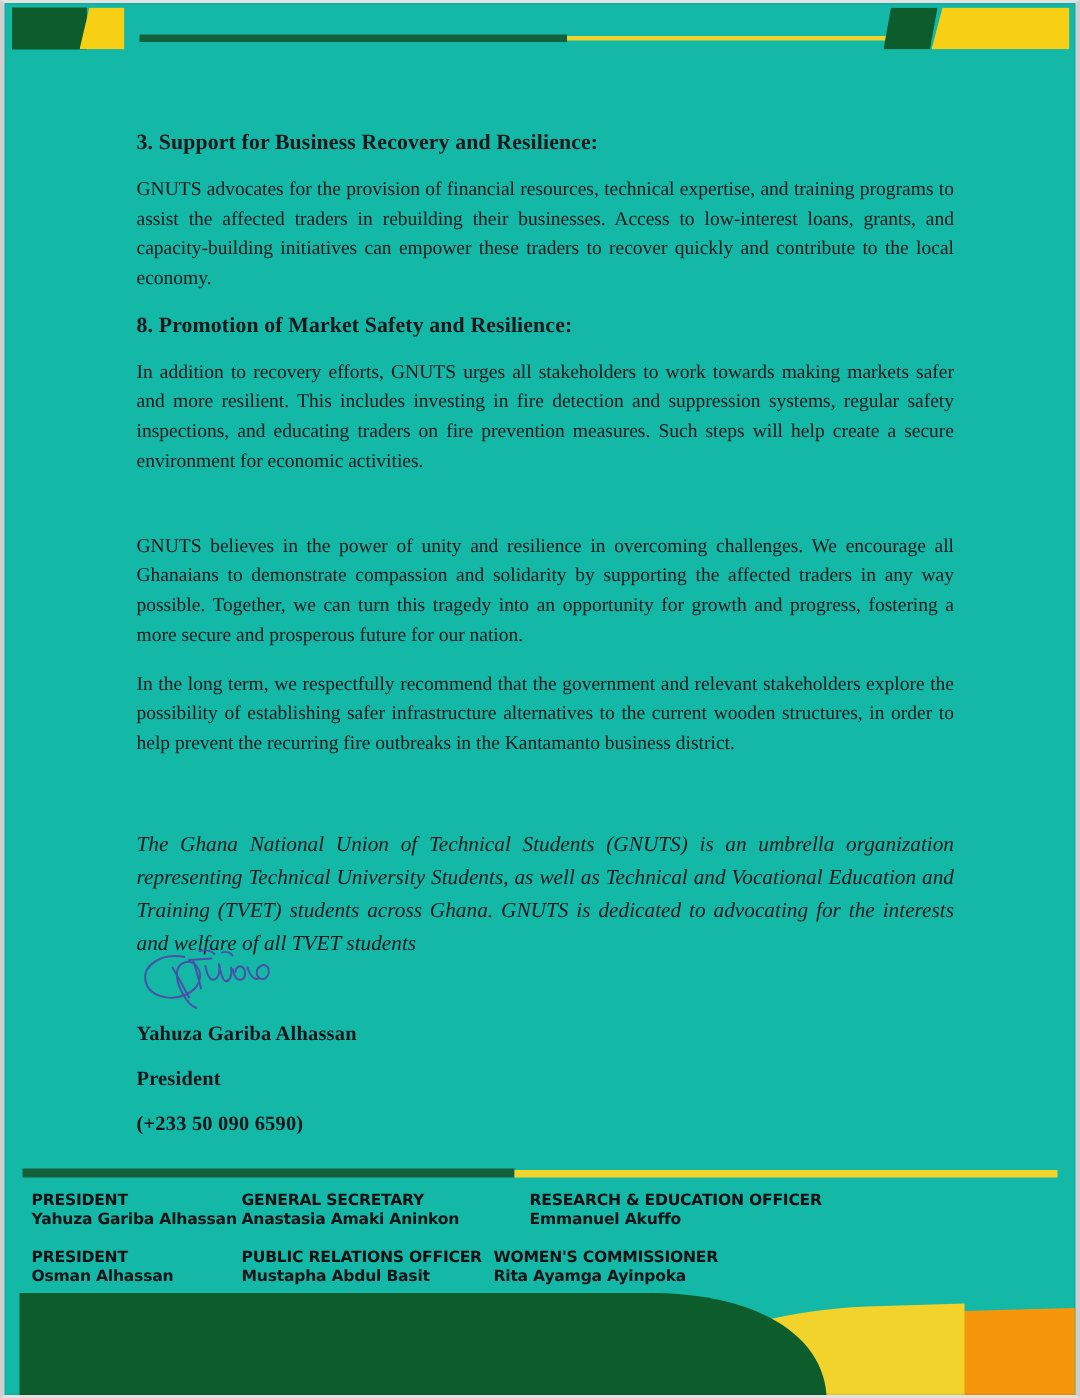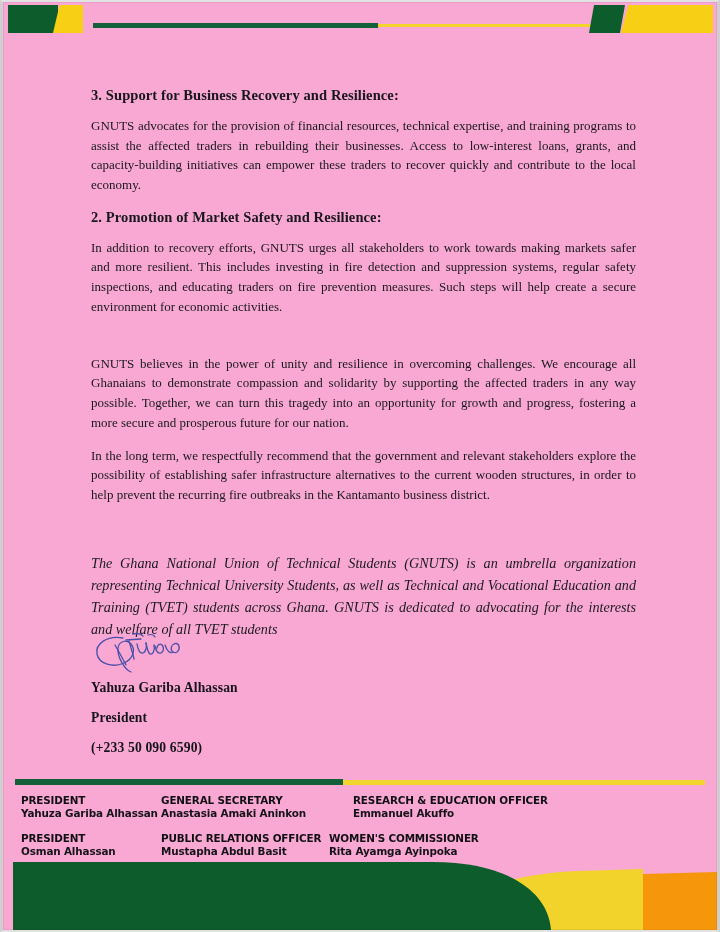--- a/index.html
+++ b/index.html
@@ -12,21 +12,21 @@
   body {
     background: #d9d9d9;
     font-family: "Liberation Serif", serif;
     overflow: hidden;
   }
 
   .page {
     position: relative;
     width: 720px;
     height: 932px;
-    background: #f9a8d4;
+    background: #14b8a6;
     overflow: hidden;
     border-left: 3px solid #cfcfcf;
     border-right: 3px solid #cfcfcf;
     border-top: 2px solid #e2e2e2;
     border-bottom: 2px solid #e2e2e2;
   }
 
   
   .header-band {
     position: absolute;
@@ -238,21 +238,21 @@
     </div>
     <div class="hdr-right-green"></div>
     <div class="hdr-right-yellow"></div>
   </div>
 
   <div class="content">
 
     <h3 class="section-heading">3. Support for Business Recovery and Resilience:</h3>
     <p class="body-para">GNUTS advocates for the provision of financial resources, technical expertise, and training programs to assist the affected traders in rebuilding their businesses. Access to low-interest loans, grants, and capacity-building initiatives can empower these traders to recover quickly and contribute to the local economy.</p>
 
-    <h3 class="section-heading">2. Promotion of Market Safety and Resilience:</h3>
+    <h3 class="section-heading">8. Promotion of Market Safety and Resilience:</h3>
     <p class="body-para">In addition to recovery efforts, GNUTS urges all stakeholders to work towards making markets safer and more resilient. This includes investing in fire detection and suppression systems, regular safety inspections, and educating traders on fire prevention measures. Such steps will help create a secure environment for economic activities.</p>
 
     <div class="gap-block"></div>
 
     <p class="body-para">GNUTS believes in the power of unity and resilience in overcoming challenges. We encourage all Ghanaians to demonstrate compassion and solidarity by supporting the affected traders in any way possible. Together, we can turn this tragedy into an opportunity for growth and progress, fostering a more secure and prosperous future for our nation.</p>
 
     <p class="body-para">In the long term, we respectfully recommend that the government and relevant stakeholders explore the possibility of establishing safer infrastructure alternatives to the current wooden structures, in order to help prevent the recurring fire outbreaks in the Kantamanto business district.</p>
 
     <div class="gap-block"></div>
     <div class="gap-small"></div>

